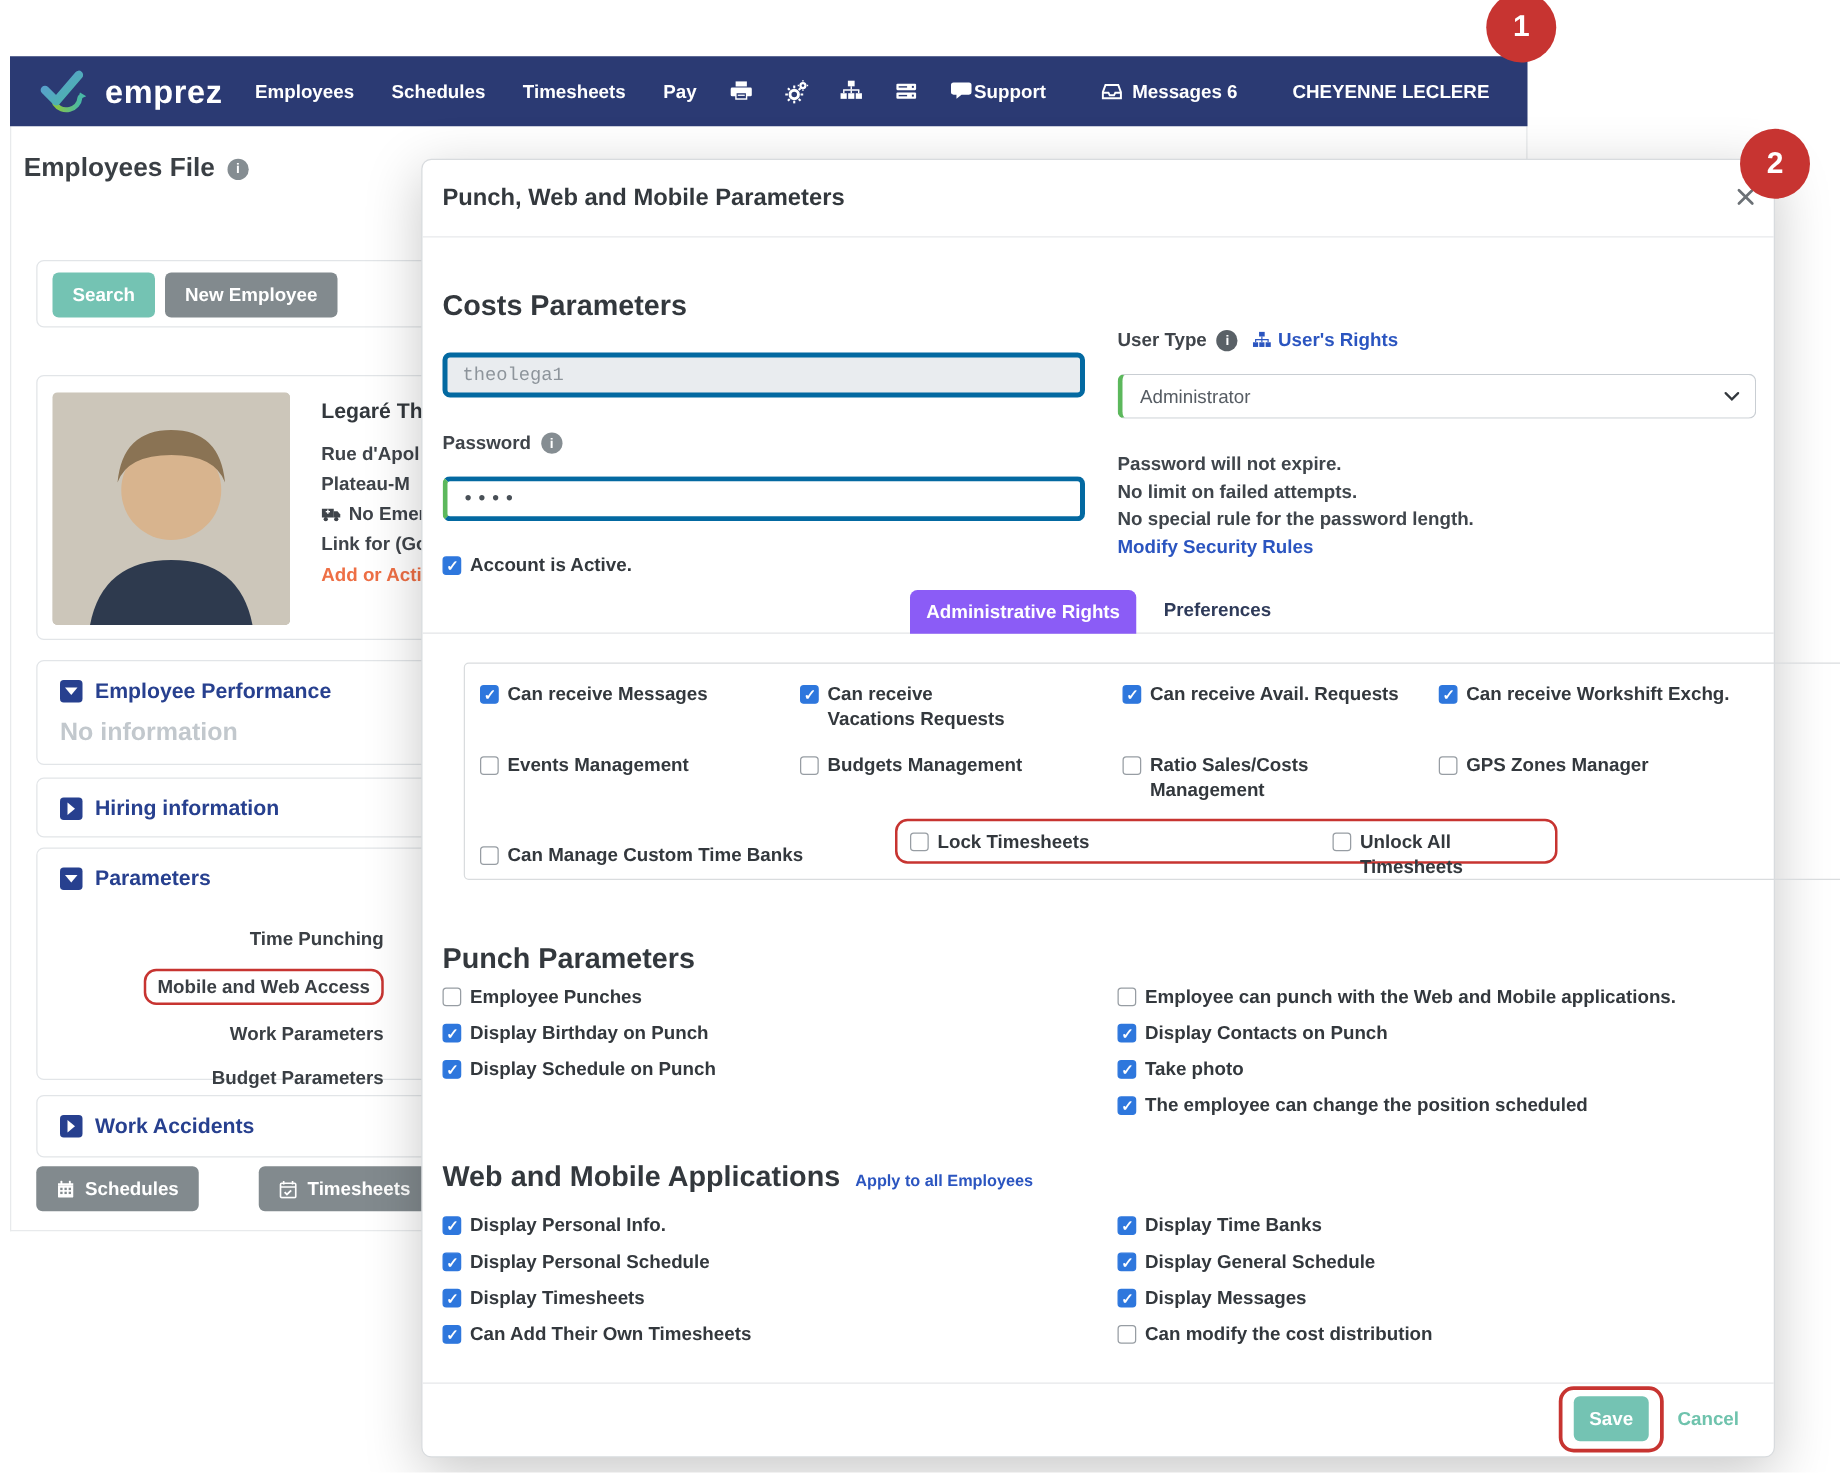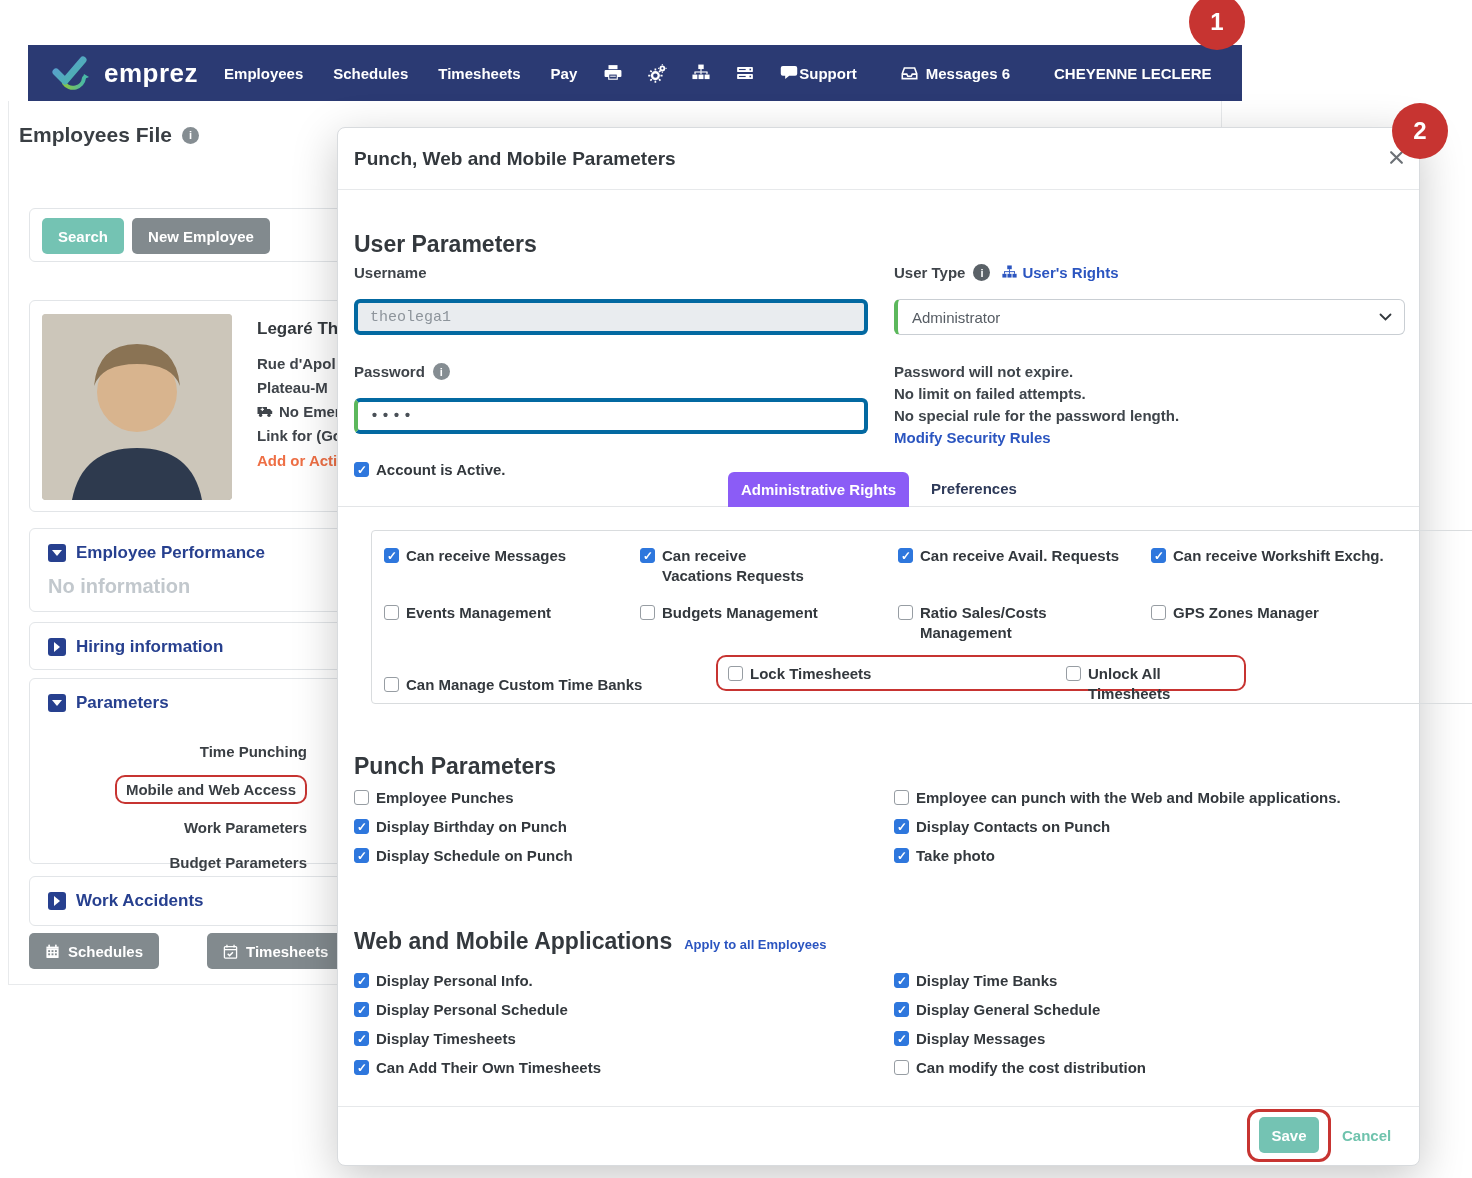--- a/index.html
+++ b/index.html
@@ -4,21 +4,21 @@
 <style>
   * { box-sizing: border-box; margin: 0; padding: 0; }
   html,body { width:1472px; height:1178px; }
   body {
     position: relative; overflow: hidden; background:#fff;
     font-family:"Liberation Sans", sans-serif; color:#33383d;
   }
   
   .navbar {
     position:absolute; left:8px; top:45px; width:1214px; height:56px;
-    background:#2b3a73; display:flex; align-items:center; padding:12px 22px; z-index:2;margin-left:20px;
+    background:#2b3a73; display:flex; align-items:center; padding:12px 22px; z-index:2;
   }
   .brand { display:flex; align-items:center; gap:8px; margin-right:26px; cursor:pointer; }
   .brand-text { color:#fff; font-size:26px; font-weight:700; letter-spacing:.5px; }
   .nav-links { display:flex; align-items:center; gap:30px; }
   .nav-link { color:#fff; font-size:15px; font-weight:600; cursor:pointer; white-space:nowrap; }
   .nav-icons { display:flex; align-items:center; gap:24px; margin-left:26px; }
   .nav-icon { display:inline-flex; width:20px; height:20px; align-items:center; justify-content:center; cursor:pointer; }
   .nav-right { margin-left:auto; display:flex; gap:44px; }
   .nav-right .nav-link { display:flex; align-items:center; gap:8px; }
   
@@ -341,24 +341,23 @@
 <div class="modal">
   <div class="modal-header">
     <span class="modal-title">Punch, Web and Mobile Parameters</span>
     <span class="modal-close">
       <svg width="15" height="15" viewBox="0 0 14 14" stroke="#6c7176" stroke-width="2" stroke-linecap="round">
         <path d="M2 2l10 10M12 2L2 12"></path>
       </svg>
     </span>
   </div>
 
-  <div class="h2" style="left:16px; top:103px;">User Parameters</div>
+  <div class="h2" style="left:16px; top:103px;">Costs Parameters</div>
 
   <div class="col-left">
-    <div class="field-label">Username</div>
     <input class="text-input input-disabled mt18" readonly="" value="theolega1" style="">
     <div class="field-label" style="margin-top:28px;">
       <span>Password</span>
       <span class="info-icon"></span>
     </div>
     <input class="text-input green-edge pw mt18" readonly="" value="••••" style="">
     <label class="cb acct">
       <span class="box checked"></span>
       <span>Account is Active.</span>
     </label>
@@ -477,20 +476,24 @@
         <span>Employee can punch with the Web and Mobile applications.</span>
       </label>
     <label class="cb">
         <span class="box checked"></span>
         <span>Display Contacts on Punch</span>
       </label>
     <label class="cb">
         <span class="box checked"></span>
         <span>Take photo</span>
       </label>
+    <label class="cb">
+        <span class="box checked"></span>
+        <span>The employee can change the position scheduled</span>
+      </label>
   </div>
 
   <div class="h2" style="left:16px; top:800px; display:flex; align-items:baseline; gap:12px; position:absolute;">
     <span>Web and Mobile Applications</span>
     <span class="blue-link" style="font-size:13px;">Apply to all Employees</span>
   </div>
   <div class="stack" style="left:16px; top:843px;">
     <label class="cb">
         <span class="box checked"></span>
         <span>Display Personal Info.</span>

